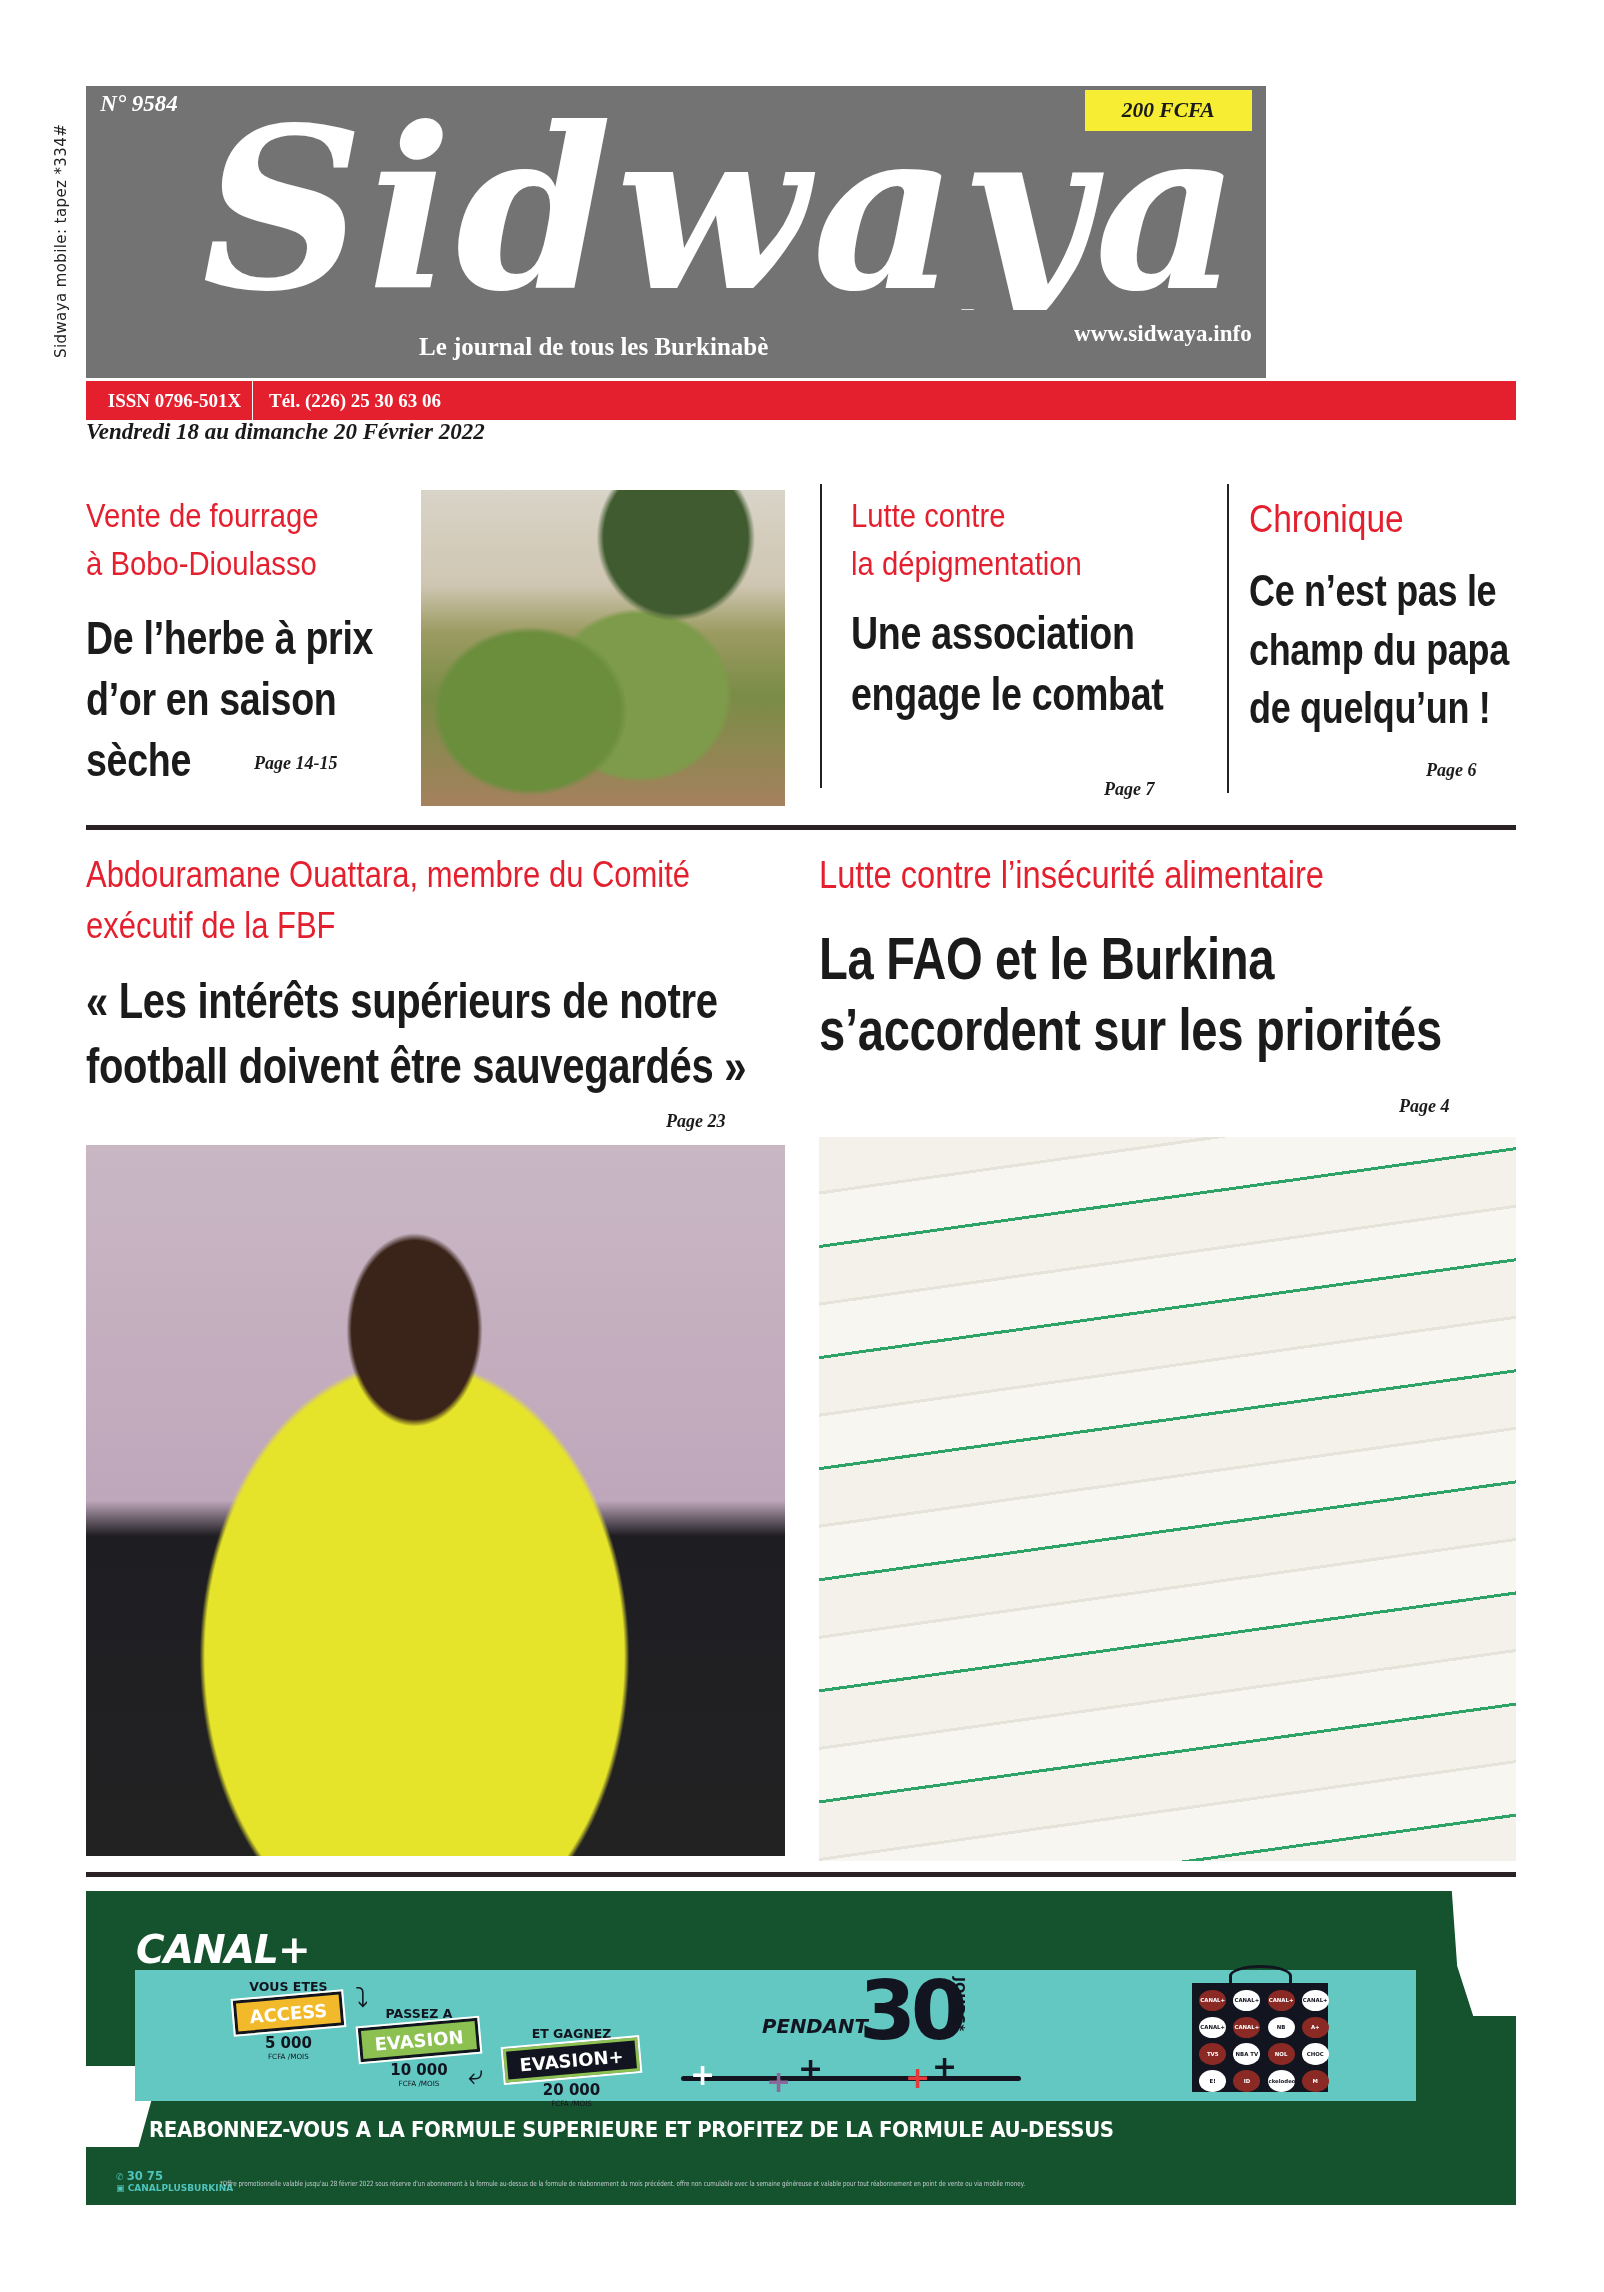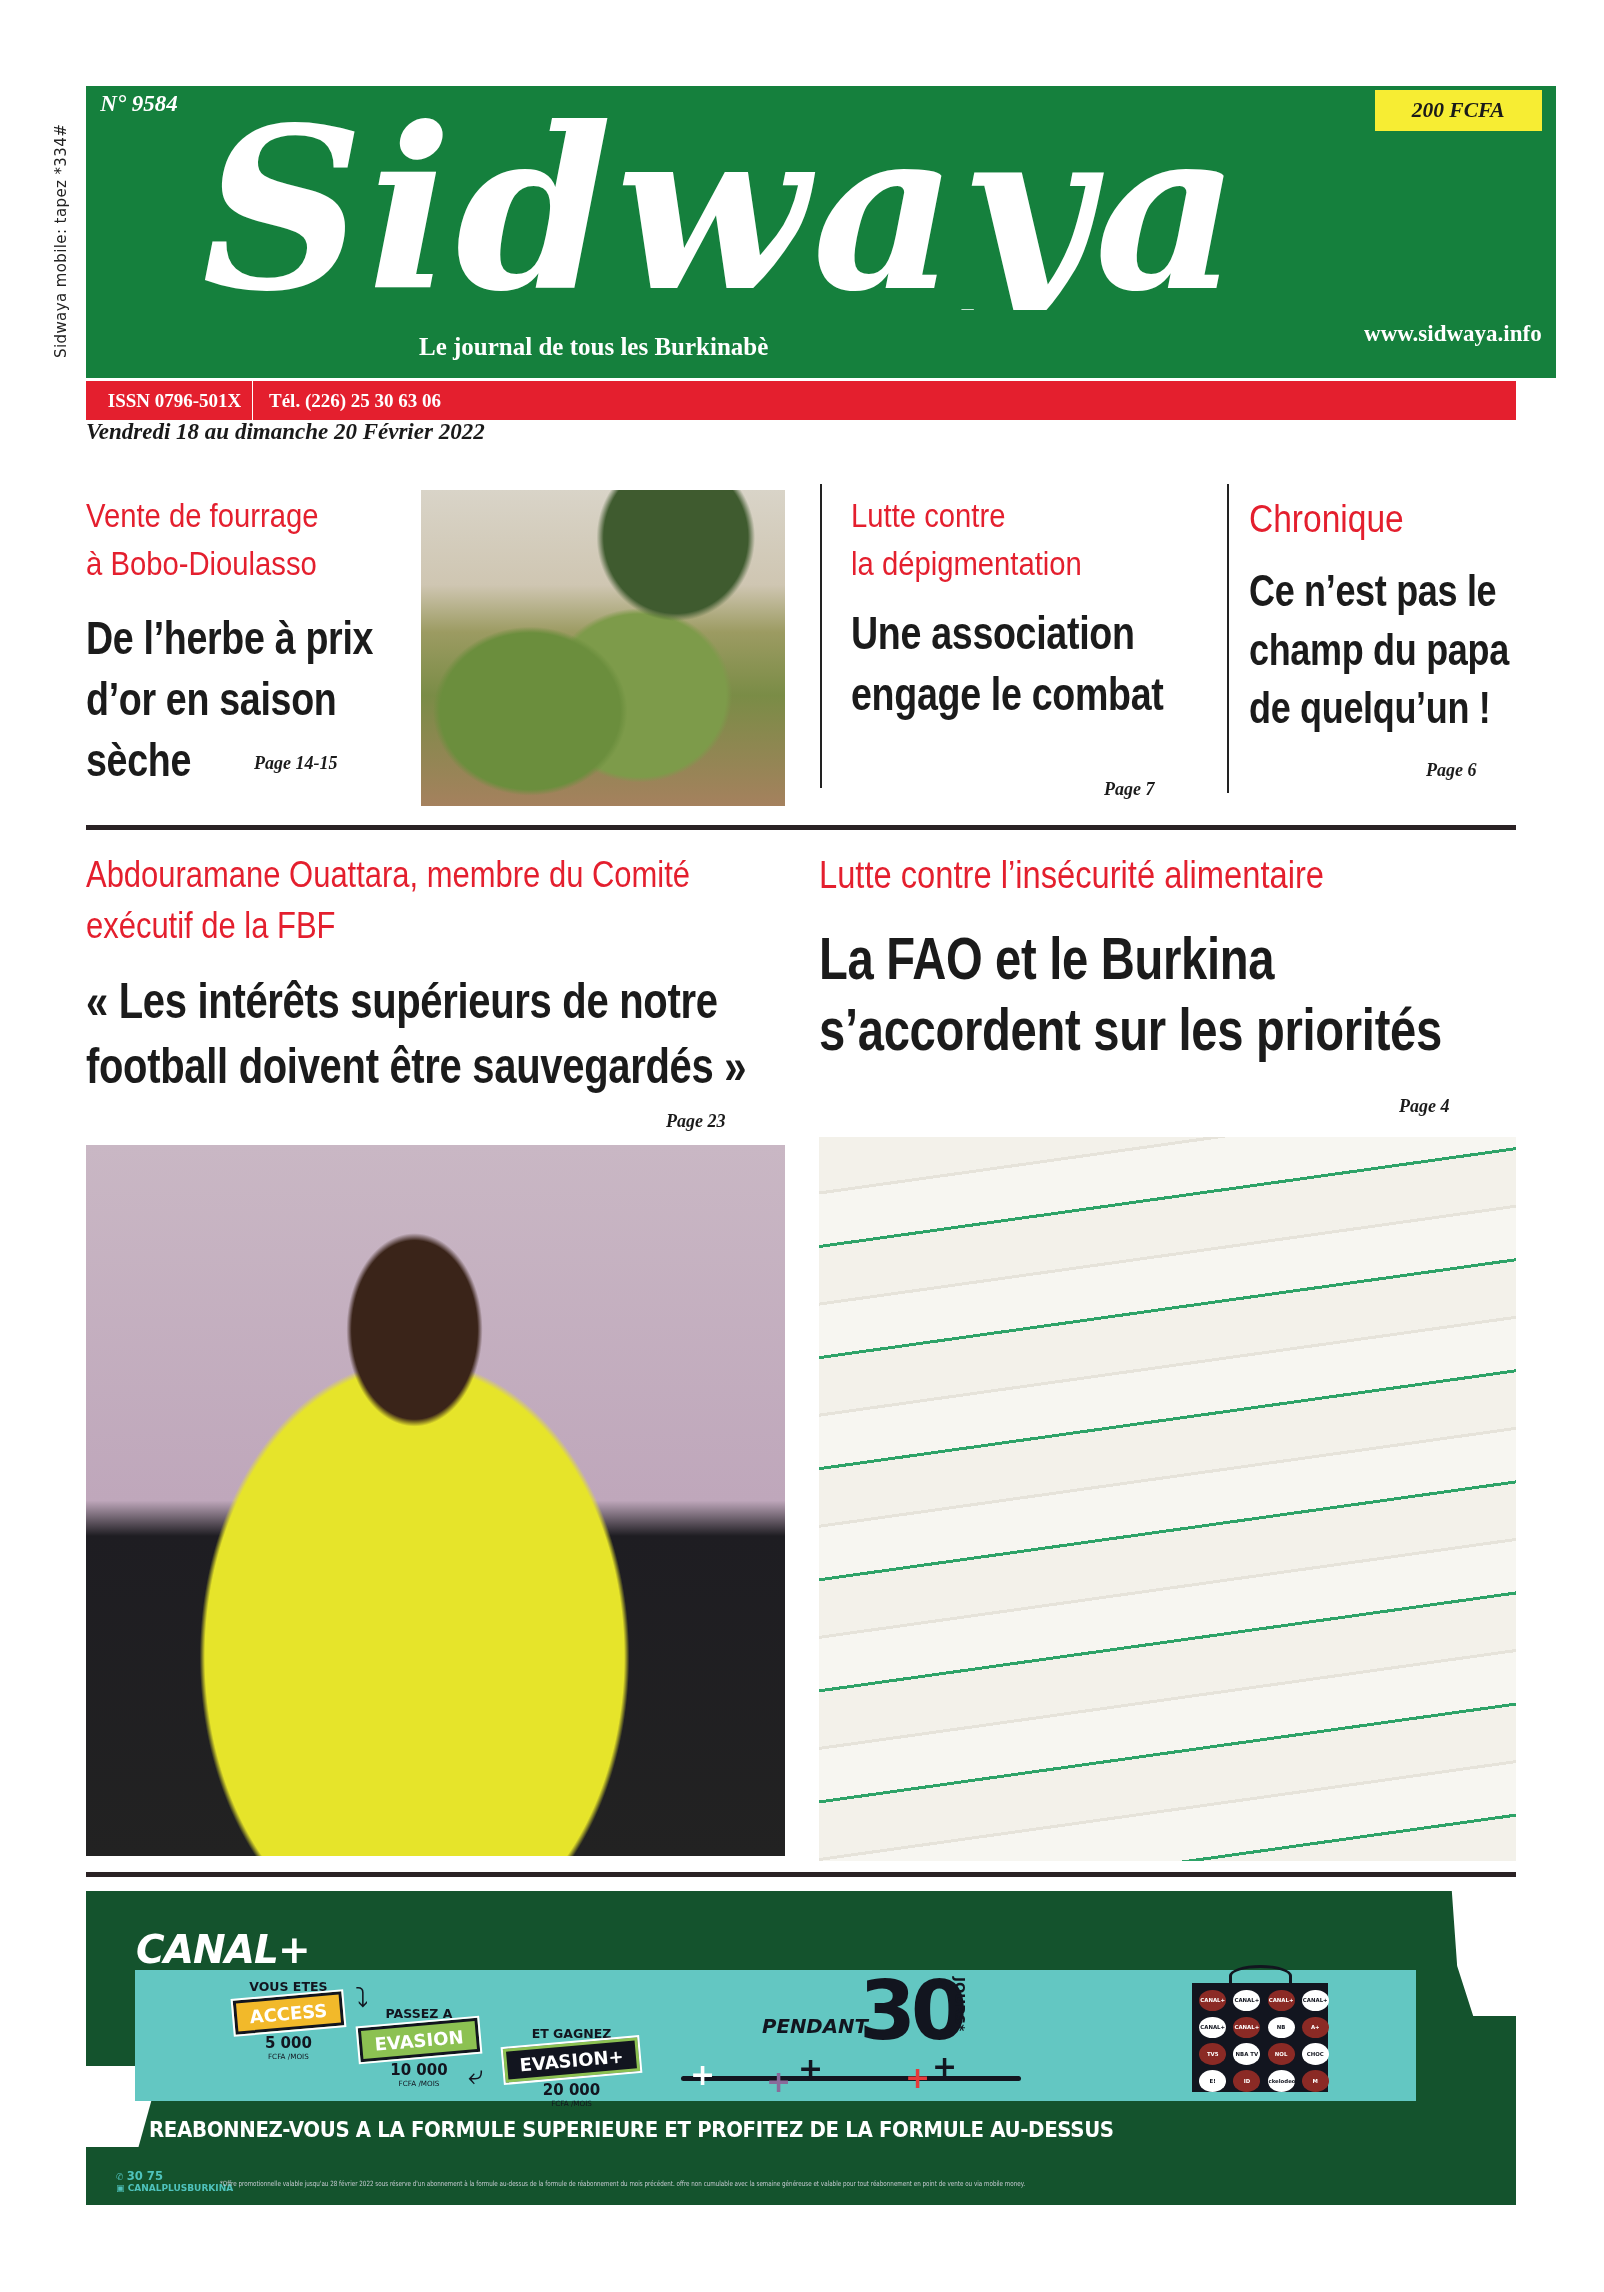--- a/index.html
+++ b/index.html
@@ -10,21 +10,21 @@
 
   
   .side-text {
     position: absolute; left: 52px; top: 358px;
     transform: rotate(-90deg); transform-origin: left top;
     font-family: "DejaVu Sans", sans-serif; font-size: 15px; color: #222;
     white-space: nowrap; letter-spacing: 0.4px;
   }
 
   
-  .masthead { position: absolute; left: 86px; top: 86px; width: 1470px; height: 292px; background: #15803d; }
+  .masthead { position: absolute; left: 86px; top: 86px; width: 1180px; height: 292px; background: #737373; }
   .issue-no { position: absolute; left: 14.3px; top: 5.4px; color: #fff; font-family: "Liberation Serif", serif; font-style: italic; font-weight: bold; font-size: 23px; }
   .price-badge { position: absolute; right: 14.3px; top: 3.6px; width: 167px; height: 41px; background: #f7ed33; color: #1a1a1a;
     font-family: "Liberation Serif", serif; font-style: italic; font-weight: bold; font-size: 21.5px; display: flex; align-items: center; justify-content: center; }
   .logo { position: absolute; left: 116px; top: 9px; width: 1191px; height: 215px; }
   .logo-text { font-family: "DejaVu Serif", serif; font-style: italic; font-weight: bold; font-size: 250px; fill: #fff; letter-spacing: 4px; }
   .tagline { position: absolute; left: 333px; top: 247px; color: #fff; font-family: "Liberation Serif", serif; font-weight: bold; font-size: 25px; }
   .website { position: absolute; right: 14.3px; top: 235px; color: #fff; font-family: "Liberation Serif", serif; font-weight: bold; font-size: 23px; }
 
   .infostrip { position: absolute; left: 86px; top: 381px; width: 1430px; height: 39px; background: #e41f2e; display: flex; }
   .infostrip .cell { height: 100%; display: flex; align-items: center; justify-content: flex-end; color: #fff;

